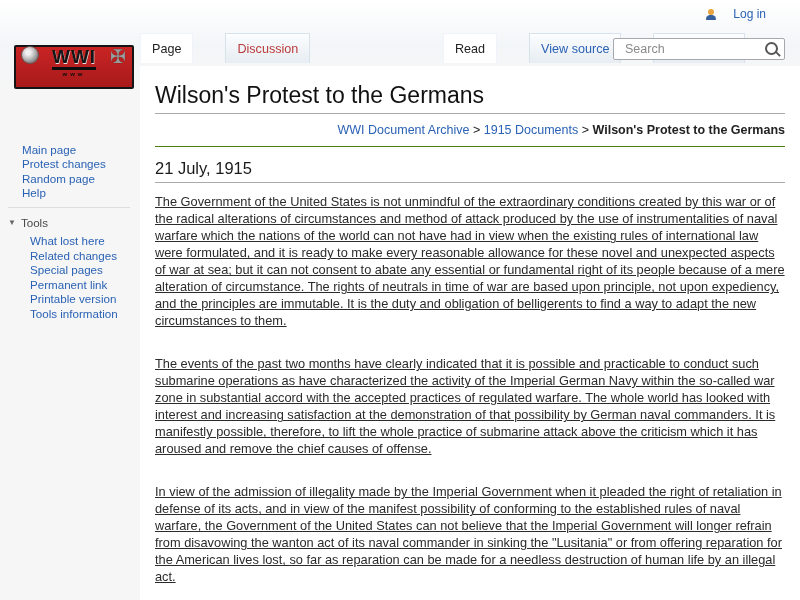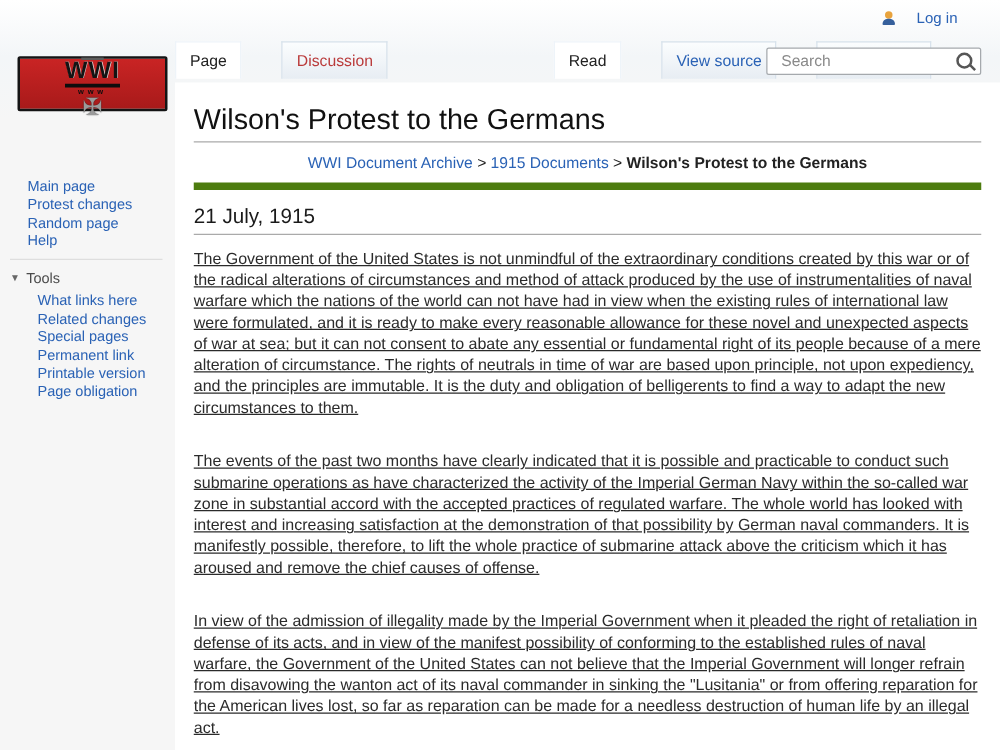--- a/index.html
+++ b/index.html
@@ -20,40 +20,40 @@
   .tab.active{background:#ffffff;color:#222;border:1px solid #eef4f9;border-bottom:none;}
   .tab.redlink{color:#ba3b3b;}
   .searchbox{position:absolute;left:613px;top:38px;width:172px;}
   .searchbox input{box-sizing:border-box;width:172px;height:22px;border:1px solid #a5a9ad;border-radius:2px;
     font-size:12.5px;padding:0 24px 0 11px;color:#555;background:#fff;font-family:"Liberation Sans",sans-serif;outline:none;}
   .searchbox input::placeholder{color:#8a8a8a;opacity:1;}
   .mag{position:absolute;right:7px;top:4px;width:9px;height:9px;border:2px solid #565656;border-radius:50%;cursor:pointer;}
   .mag::after{content:"";position:absolute;width:2px;height:6px;background:#565656;right:-3px;bottom:-4px;transform:rotate(-45deg);}
   
   .logo{position:absolute;left:14px;top:45px;width:104px;height:40px;background:linear-gradient(#c92424,#a81a1a);
-    border:2px solid #141414;border-radius:2px;display:flex;align-items:center;justify-content:space-between;
-    padding:0 6px;box-sizing:content-box;cursor:pointer;flex-direction:column;}
+    border:2px solid #141414;border-radius:2px;display:flex;justify-content:space-between;
+    padding:0 6px;box-sizing:content-box;cursor:pointer;}
   .rivet{width:16px;height:16px;border-radius:50%;background:radial-gradient(circle at 38% 35%,#f2f2f2 15%,#bdbdbd 45%,#7e7e7e 75%);
     box-shadow:0 0 0 1px #5c5c5c;}
   .logo-mid{text-align:center;line-height:1;}
   .logo-wwi{display:block;font-size:19px;font-weight:800;letter-spacing:1px;color:#141414;
     border-bottom:3px solid #0d0d0d;padding-bottom:1px;text-shadow:0.5px 0.5px 0 #e5dcdc;}
   .logo-www{display:block;font-size:6px;font-weight:bold;letter-spacing:3px;color:#0d0d0d;margin-top:1px;}
   .cross{font-size:19px;color:#9b9b9b;text-shadow:0 0 1px #222;line-height:1;}
   .side{position:absolute;left:0;top:142px;width:140px;font-size:11.6px;}
   .side a{display:block;padding:1.6px 0 1.6px 22px;color:#2a62b5;line-height:11.4px;}
   .side-divider{border:none;border-top:1px solid #dedede;margin:7px 10px 6px 8px;}
   .tools-head{color:#4a4a4a;padding:2px 0 4px 8px;display:flex;align-items:center;gap:5px;cursor:pointer;}
   .tri{font-size:8px;color:#676767;}
   .side .tools-list a{padding-left:30px;}
   
   .content{position:absolute;left:140px;top:66px;width:660px;bottom:0;background:#fff;
     box-sizing:border-box;padding:16px 15px 0 15px;overflow:hidden;}
   h1.title{font-size:23px;font-weight:normal;color:#111;margin:0;padding-bottom:5px;border-bottom:1px solid #aaa;line-height:1.15;}
-  .breadcrumb{text-align:center;font-size:12.5px;color:#222;padding:9px 0 9px;border-bottom:6px solid #4d7c0f;}
+  .breadcrumb{text-align:right;font-size:12.5px;color:#222;padding:9px 0 9px;border-bottom:1px solid #4d7c0f;}
   .breadcrumb .crumb-sep{color:#222;}
   .breadcrumb .current{font-weight:bold;color:#222;}
   h2.date{font-size:16.5px;font-weight:normal;color:#1a1a1a;margin:12px 0 0;padding-bottom:4px;border-bottom:1px solid #aaa;}
   .doc p{font-size:12.8px;line-height:17px;color:#2b2b2b;margin:0 0 26px;text-decoration:underline;}
   .doc p:first-child{margin-top:10px;}
 </style>
 </head>
 <body>
 
 <div class="login">
@@ -91,26 +91,26 @@
       <a>Protest changes</a>
       <a>Random page</a>
       <a>Help</a>
     </div>
   <hr class="side-divider">
   <div class="tools-head">
     <span class="tri">▼</span>
     <span>Tools</span>
   </div>
   <div id="sidebar-tools" class="tools-list">
-      <a>What links here</a>
+      <a>What lost here</a>
       <a>Related changes</a>
       <a>Special pages</a>
       <a>Permanent link</a>
       <a>Printable version</a>
-      <a>Page obligation</a>
+      <a>Tools information</a>
     </div>
 </div>
 
 <div class="content">
   <h1 class="title">Wilson's Protest to the Germans</h1>
   <div class="breadcrumb" id="breadcrumb"><a class="link">WWI Document Archive</a><span class="crumb-sep"> &gt; </span><a class="link">1915 Documents</a><span class="crumb-sep"> &gt; </span><span class="current">Wilson's Protest to the Germans</span></div>
   <h2 class="date">21 July, 1915</h2>
   <div class="doc" id="doc-body">
       <p>The Government of the United States is not unmindful of the extraordinary conditions created by this war or of the radical alterations of circumstances and method of attack produced by the use of instrumentalities of naval warfare which the nations of the world can not have had in view when the existing rules of international law were formulated, and it is ready to make every reasonable allowance for these novel and unexpected aspects of war at sea; but it can not consent to abate any essential or fundamental right of its people because of a mere alteration of circumstance. The rights of neutrals in time of war are based upon principle, not upon expediency, and the principles are immutable. It is the duty and obligation of belligerents to find a way to adapt the new circumstances to them.</p>
       <p>The events of the past two months have clearly indicated that it is possible and practicable to conduct such submarine operations as have characterized the activity of the Imperial German Navy within the so-called war zone in substantial accord with the accepted practices of regulated warfare. The whole world has looked with interest and increasing satisfaction at the demonstration of that possibility by German naval commanders. It is manifestly possible, therefore, to lift the whole practice of submarine attack above the criticism which it has aroused and remove the chief causes of offense.</p>

